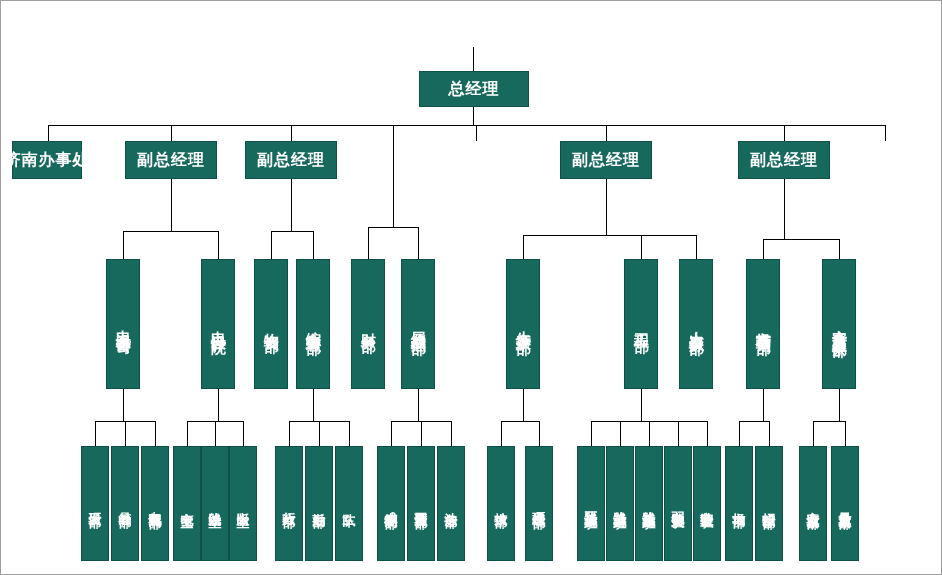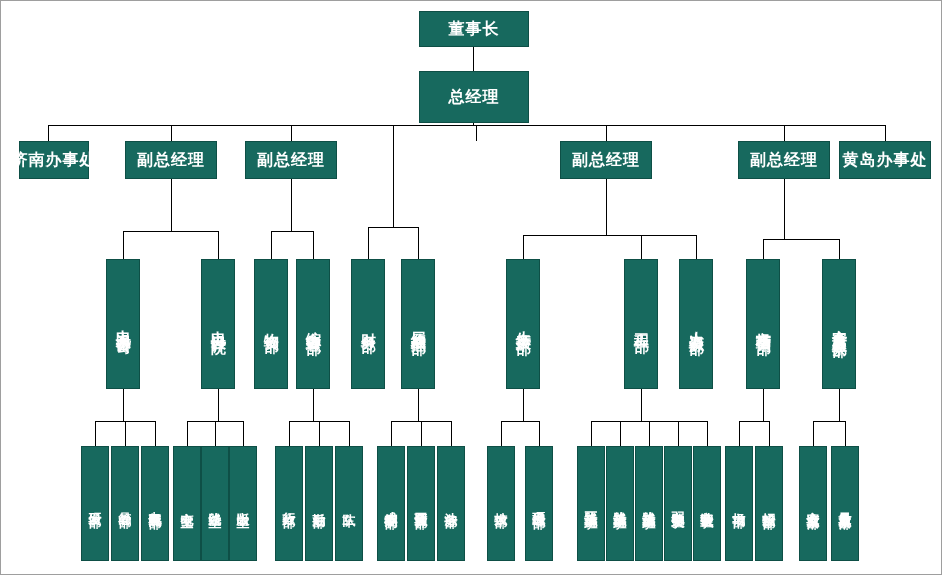--- a/index.html
+++ b/index.html
@@ -60,29 +60,27 @@
       M122 388 L122 420  M94 420 L154 420   M94 420 L94 445    M124 420 L124 445  M154 420 L154 445
       M217 388 L217 420  M186 420 L242 420  M186 420 L186 445  M214 420 L214 445  M242 420 L242 445
       M312 388 L312 420  M288 420 L348 420  M288 420 L288 445  M318 420 L318 445  M348 420 L348 445
       M417 388 L417 420  M390 420 L450 420  M390 420 L390 445  M420 420 L420 445  M450 420 L450 445
       M522 388 L522 420  M500 420 L538 420  M500 420 L500 445  M538 420 L538 445
       M640 388 L640 420  M590 420 L706 420  M590 420 L590 445  M619 420 L619 445  M648 420 L648 445  M677 420 L677 445  M706 420 L706 445
       M762 388 L762 420  M738 420 L768 420  M738 420 L738 445  M768 420 L768 445
       M838 388 L838 420  M812 420 L844 420  M812 420 L812 445  M844 420 L844 445"></path>
   </svg>
 
-  <div class="node h" style="left:418px;top:10px;width:110px;height:36px">董事长</div>
-  <div class="node h" style="left:418px;top:70px;width:110px;height:52px">总经理</div>
+  <div class="node h" style="left:418px;top:70px;width:110px;height:36px">总经理</div>
 
-  <div class="node h" style="left:18px;top:140px;width:70px;height:38px">济南办事处</div>
+  <div class="node h" style="left:11px;top:140px;width:70px;height:38px">济南办事处</div>
   <div class="node h" style="left:124px;top:140px;width:92px;height:38px">副总经理</div>
   <div class="node h" style="left:244px;top:140px;width:92px;height:38px">副总经理</div>
   <div class="node h" style="left:559px;top:140px;width:92px;height:38px">副总经理</div>
   <div class="node h" style="left:737px;top:140px;width:92px;height:38px">副总经理</div>
-  <div class="node h" style="left:838px;top:140px;width:92px;height:38px">黄岛办事处</div>
 
   <div class="node v" style="left:105px;top:258px;width:34px;height:130px">电力设备公司</div>
   <div class="node v" style="left:200px;top:258px;width:34px;height:130px">电力设计院</div>
   <div class="node v" style="left:253px;top:258px;width:34px;height:130px">物资部</div>
   <div class="node v" style="left:295px;top:258px;width:34px;height:130px">综合管理部</div>
   <div class="node v" style="left:350px;top:258px;width:34px;height:130px">财务部</div>
   <div class="node v" style="left:400px;top:258px;width:34px;height:130px">履约成控部</div>
   <div class="node v" style="left:505px;top:258px;width:34px;height:130px">生产技术部</div>
   <div class="node v" style="left:623px;top:258px;width:34px;height:130px">工程部</div>
   <div class="node v" style="left:678px;top:258px;width:34px;height:130px">人力资源部</div>

